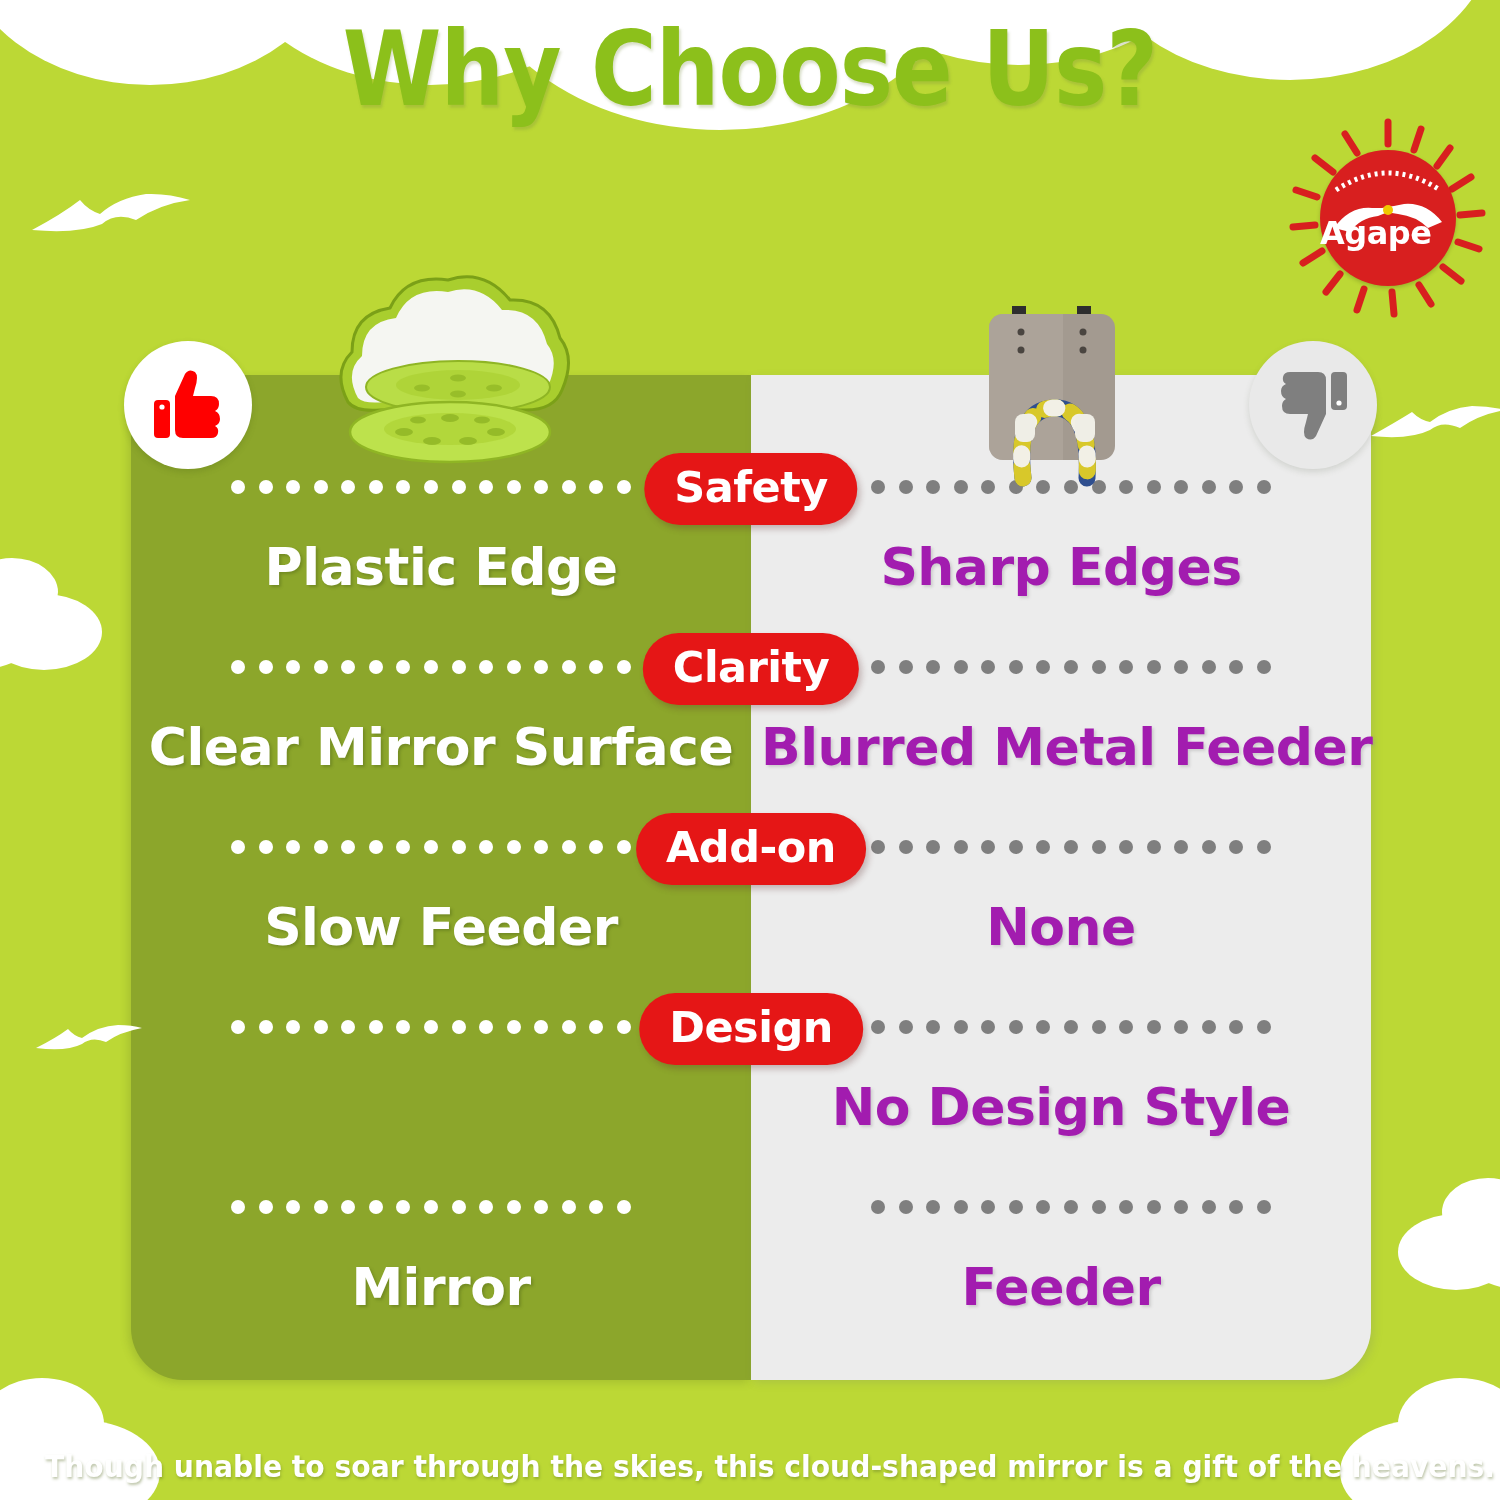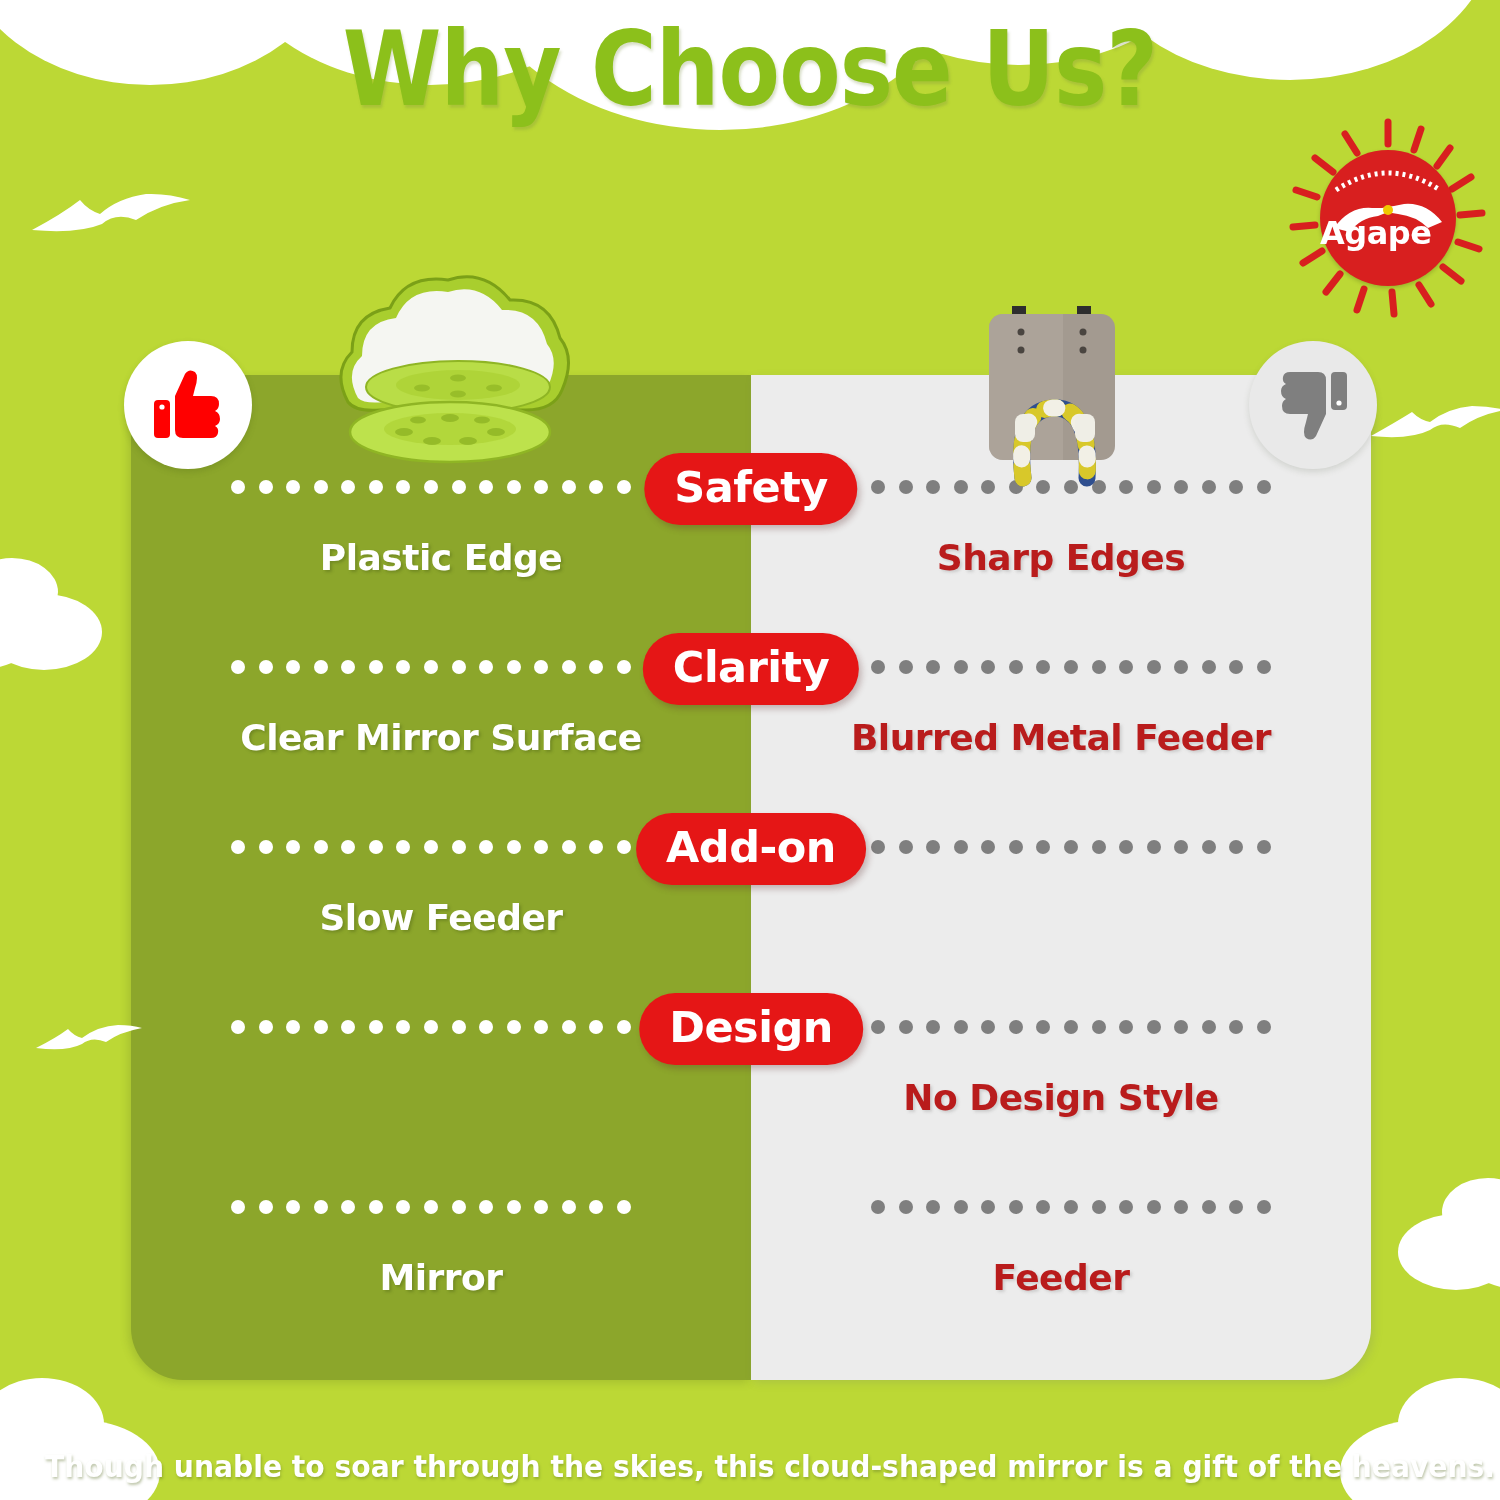--- a/index.html
+++ b/index.html
@@ -181,34 +181,34 @@
     box-shadow: 3px 4px 6px rgba(90,40,40,0.28);
     letter-spacing: -0.5px;
     z-index: 5;
   }
 
   .value {
     position: absolute;
     top: 92px;
     width: 600px;
     text-align: center;
-    font-size: 36px;
+    font-size: 52px;
     font-weight: bold;
     white-space: nowrap;
     font-family: "DejaVu Sans", "Liberation Sans", sans-serif;
     letter-spacing: -0.5px;
   }
   .value-left {
     left: 10px;
     color: #ffffff;
     text-shadow: 2px 2px 3px rgba(70,90,20,0.35);
   }
   .value-right {
     right: 10px;
-    color: #b91c1c;
+    color: #a21caf;
     text-shadow: 2px 2px 3px rgba(150,150,150,0.35);
   }
 
   
   .caption {
     position: absolute;
     bottom: 16px;
     left: 0;
     width: 1500px;
     text-align: center;
@@ -485,20 +485,21 @@
           <span class="dot"></span>
           <span class="dot"></span>
           <span class="dot"></span>
           <span class="dot"></span>
           <span class="dot"></span>
           <span class="dot"></span>
           <span class="dot"></span>
       </div>
       <div class="pill">Add-on</div>
       <div class="value value-left">Slow Feeder</div>
+      <div class="value value-right">None</div>
     </div>
 
     <div class="row" style="top:610px;">
       <div class="dots-line dots-left">
         <span class="dot"></span>
           <span class="dot"></span>
           <span class="dot"></span>
           <span class="dot"></span>
           <span class="dot"></span>
           <span class="dot"></span>

